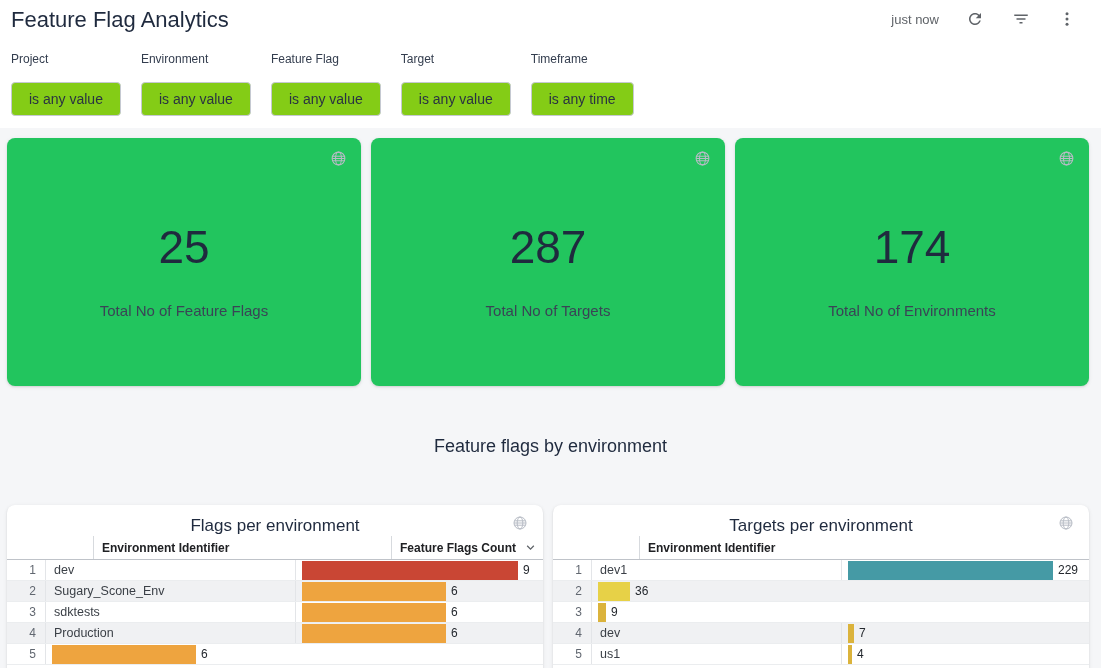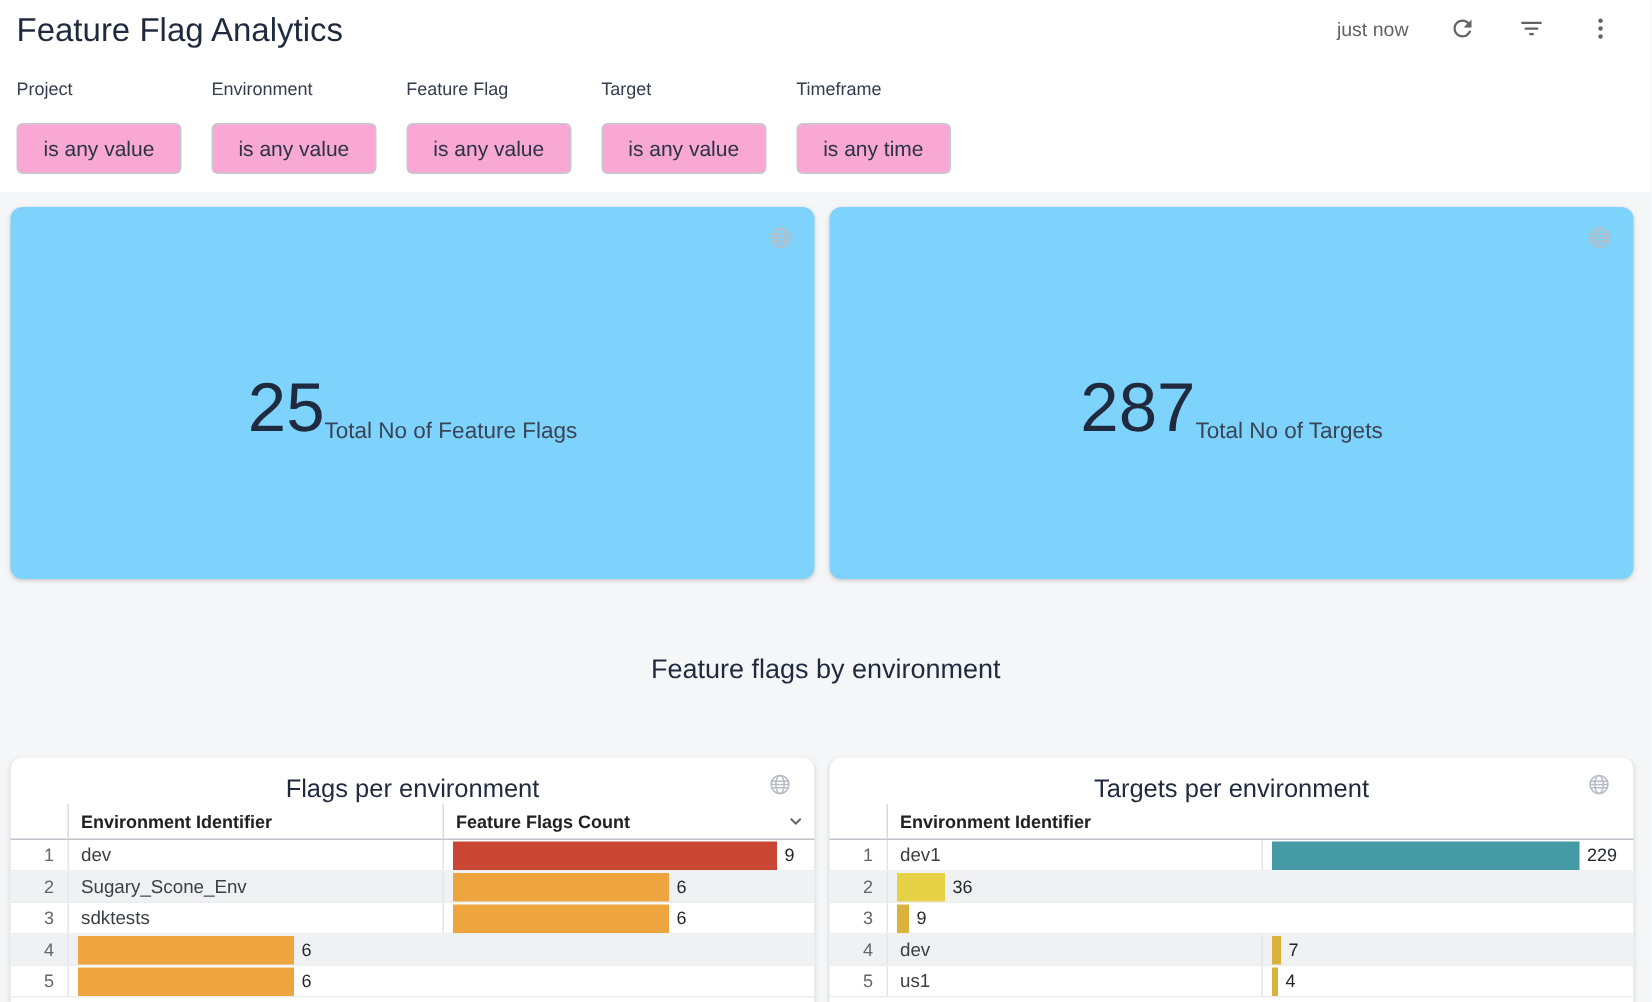--- a/index.html
+++ b/index.html
@@ -14,43 +14,43 @@
   .refreshed{font-size:13px;color:#5f6368;}
   .hicon{display:inline-flex;width:20px;height:20px;align-items:center;justify-content:center;cursor:pointer;}
   .hicon svg{display:block;}
 
   
   .filter-bar{background:#fff;height:82px;box-sizing:border-box;padding:6px 10px 0 11px;
               display:flex;gap:20px;align-items:flex-start;}
   .filter-group{display:flex;flex-direction:column;}
   .filter-label{font-size:12px;color:#333d4e;margin-bottom:16px;line-height:14px;}
   .filter-btn{height:34px;box-sizing:border-box;padding:0 17px;border:1px solid #c5c9d1;border-radius:4px;
-              background:#f9a8d4;font-family:inherit;font-size:14px;color:#2a3342;cursor:pointer;line-height:32px;text-align:center;}
+              background:#84cc16;font-family:inherit;font-size:14px;color:#2a3342;cursor:pointer;line-height:32px;text-align:center;}
 
   
   .main{background:#f5f6f8;height:540px;box-sizing:border-box;padding-top:10px;overflow:hidden;}
 
   .kpi-row{display:flex;gap:10px;padding:0 12px 0 7px;}
-  .kpi-card{flex:1;height:248px;background:#7dd3fc;border-radius:8px;position:relative;
+  .kpi-card{flex:1;height:248px;background:#22c55e;border-radius:8px;position:relative;
             box-shadow:0 1px 2px rgba(60,64,67,.14),0 1px 4px rgba(60,64,67,.08);
-            display:flex;flex-direction:row;align-items:center;justify-content:center;padding-top:18px;box-sizing:border-box;}
+            display:flex;flex-direction:column;align-items:center;justify-content:center;padding-top:18px;box-sizing:border-box;}
   .kpi-value{font-size:46px;font-weight:500;color:#1f2a3e;line-height:1;}
   .kpi-label{font-size:15px;color:#3a4456;margin-top:32px;}
   .globe{position:absolute;top:12px;right:14px;display:inline-flex;}
 
   .section-title{text-align:center;font-size:18px;font-weight:500;color:#1f2a3e;margin-top:50px;line-height:21px;}
 
   .tables-row{display:flex;gap:10px;padding:0 12px 0 7px;margin-top:48px;}
   .table-card{flex:1;background:#fff;border-radius:8px 8px 0 0;position:relative;height:220px;
               box-shadow:0 1px 2px rgba(60,64,67,.14),0 1px 4px rgba(60,64,67,.08);box-sizing:border-box;}
   .table-card .globe{top:10px;right:15px;}
   .table-title{text-align:center;font-size:17px;font-weight:500;color:#1f2a3e;padding:11px 0 0;height:31px;box-sizing:border-box;}
 
   .thead,.trow{display:grid;grid-template-columns:38px 250px 1fr;align-items:stretch;}
-  .thead{height:23px;border-bottom:1px solid #bfc3c9;font-size:12px;font-weight:bold;color:#202124;}
+  .thead{height:23px;border-bottom:1px solid #bfc3c9;font-size:12px;font-weight:bold;color:#202124;gap:48px;}
   .thead .c2,.thead .c3{border-left:1px solid #d7dade;display:flex;align-items:center;padding-left:8px;}
   .thead .c3{justify-content:space-between;padding-right:5px;}
   .chev{display:inline-flex;cursor:pointer;}
 
   .trow{height:21px;box-sizing:border-box;border-bottom:1px solid #ebedef;font-size:12.5px;color:#3a3f46;cursor:pointer;}
   .trow.alt{background:#f0f1f3;}
   .trow .num{display:flex;align-items:center;justify-content:flex-end;padding-right:9px;font-size:12px;color:#616770;}
   .trow .env{border-left:1px solid #e3e5e8;display:flex;align-items:center;padding-left:8px;}
   .trow .barcell{border-left:1px solid #e3e5e8;display:flex;align-items:center;padding-left:6px;}
   .bar{display:inline-block;height:19px;}
@@ -125,20 +125,31 @@
           <span class="globe">
             <svg width="17" height="17" viewBox="0 0 24 24" fill="none" stroke="#b7bcc5" stroke-width="1.5">
               <circle cx="12" cy="12" r="9"></circle>
               <ellipse cx="12" cy="12" rx="4.2" ry="9"></ellipse>
               <path d="M3.8 8.7h16.4M3 12h18M3.8 15.3h16.4"></path>
             </svg>
           </span>
           <div class="kpi-value">287</div>
           <div class="kpi-label">Total No of Targets</div>
         </div>
+        <div class="kpi-card">
+          <span class="globe">
+            <svg width="17" height="17" viewBox="0 0 24 24" fill="none" stroke="#b7bcc5" stroke-width="1.5">
+              <circle cx="12" cy="12" r="9"></circle>
+              <ellipse cx="12" cy="12" rx="4.2" ry="9"></ellipse>
+              <path d="M3.8 8.7h16.4M3 12h18M3.8 15.3h16.4"></path>
+            </svg>
+          </span>
+          <div class="kpi-value">174</div>
+          <div class="kpi-label">Total No of Environments</div>
+        </div>
       </div>
 
     <div class="section-title">Feature flags by environment</div>
 
     <div class="tables-row">
       <div class="table-card">
         <span class="globe">
           <svg width="16" height="16" viewBox="0 0 24 24" fill="none" stroke="#b7bcc5" stroke-width="1.5">
               <circle cx="12" cy="12" r="9"></circle>
               <ellipse cx="12" cy="12" rx="4.2" ry="9"></ellipse>
@@ -178,20 +189,21 @@
             <div class="trow">
               <div class="num">3</div>
               <div class="env">sdktests</div>
               <div class="barcell">
                 <span class="bar" style="width: 144px; background: rgb(238, 164, 63);"></span>
                 <span class="barval">6</span>
               </div>
             </div>
             <div class="trow alt">
               <div class="num">4</div>
+              <div class="env">Production</div>
               <div class="barcell">
                 <span class="bar" style="width: 144px; background: rgb(238, 164, 63);"></span>
                 <span class="barval">6</span>
               </div>
             </div>
             <div class="trow">
               <div class="num">5</div>
               <div class="barcell">
                 <span class="bar" style="width: 144px; background: rgb(238, 164, 63);"></span>
                 <span class="barval">6</span>

